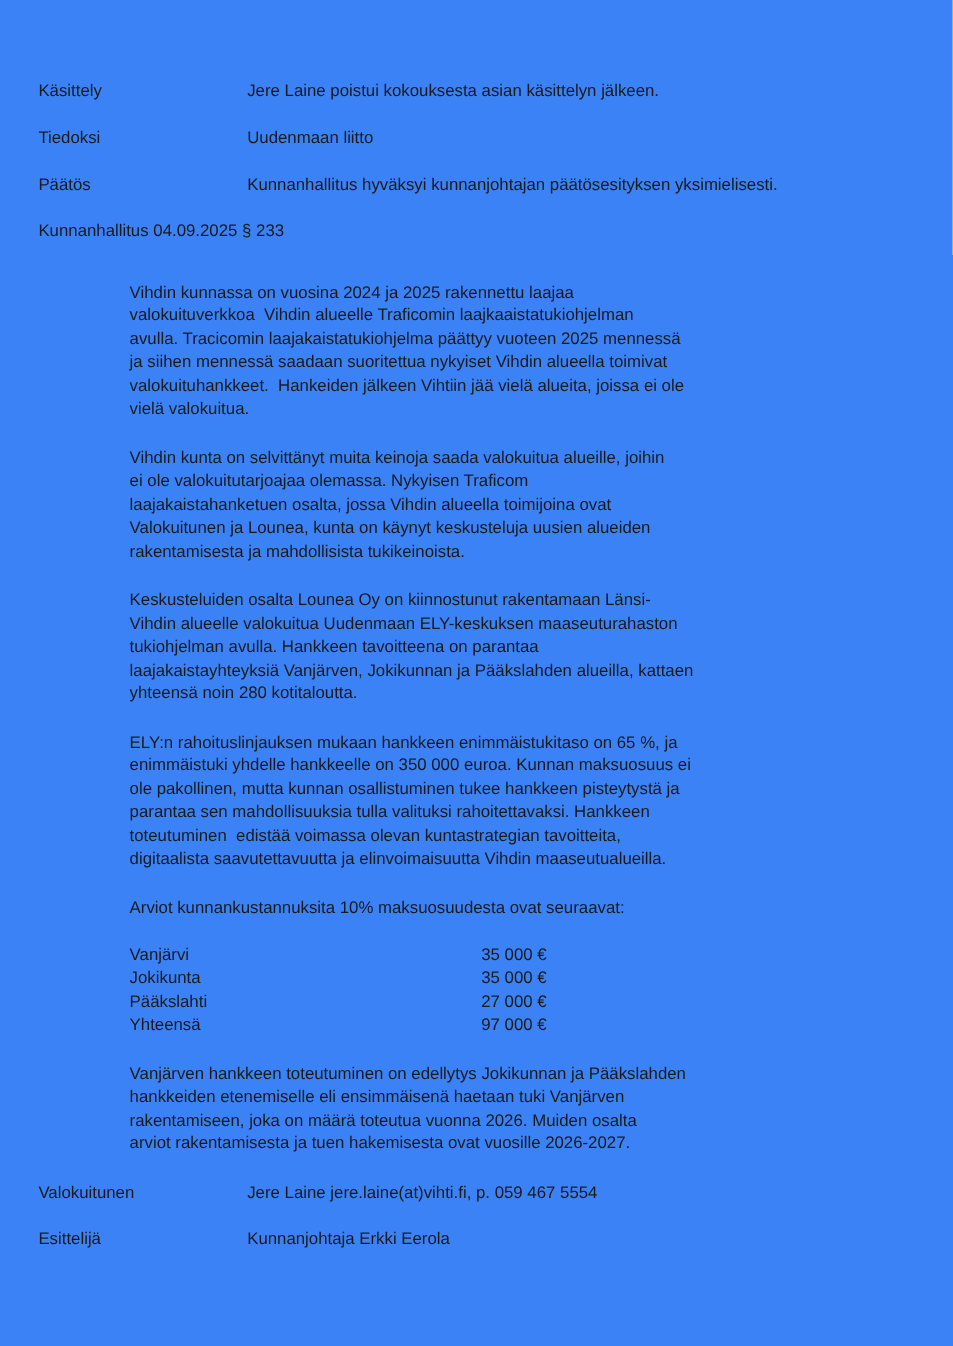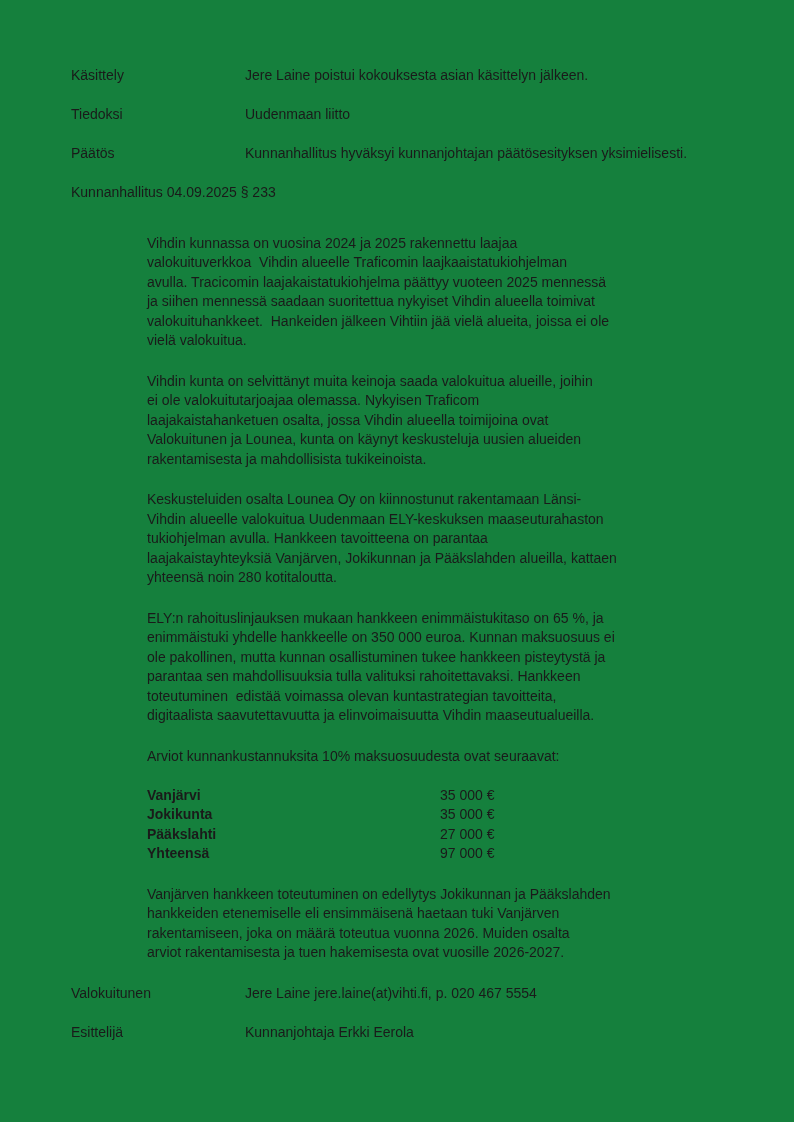--- a/index.html
+++ b/index.html
@@ -10,33 +10,33 @@
     position: relative;
     font-family: "Liberation Sans", sans-serif;
     font-size: 14px;
     line-height: 19.5px;
     color: #1a1a1a;
     overflow: hidden;
   }
   .page {
     position: absolute;
     inset: 0;
-    padding: 66px 54px 0 71px;
-    background: #15803d;
+    padding: 66px 54px 0 32px;
+    background: #3b82f6;
   }
   .meta-row { display: flex; margin-bottom: 19.5px; }
   .meta-label { width: 174px; flex-shrink: 0; white-space: pre; }
   .meta-value { white-space: pre; }
   .section-heading { white-space: pre; }
   .body-block { margin-left: 76px; margin-top: 31px; }
   .para { white-space: pre; margin-bottom: 21px; }
   .costs-intro { white-space: pre; margin-bottom: 19.5px; }
   .cost-table { margin-bottom: 21px; }
   .cost-row { display: flex; height: 19.5px; }
-  .cost-name { width: 293px; flex-shrink: 0; white-space: pre; font-weight: bold; }
+  .cost-name { width: 293px; flex-shrink: 0; white-space: pre; }
   .cost-amount { white-space: pre; }
 </style>
 </head>
 <body>
 
 <div class="page">
 
   <div class="meta-row">
     <div class="meta-label">Käsittely</div>
     <div class="meta-value">Jere Laine poistui kokouksesta asian käsittelyn jälkeen.</div>
@@ -100,21 +100,21 @@
     </div>
 
     <div class="para">Vanjärven hankkeen toteutuminen on edellytys Jokikunnan ja Pääkslahden
 hankkeiden etenemiselle eli ensimmäisenä haetaan tuki Vanjärven
 rakentamiseen, joka on määrä toteutua vuonna 2026. Muiden osalta
 arviot rakentamisesta ja tuen hakemisesta ovat vuosille 2026-2027.</div>
   </div>
 
   <div class="meta-row">
     <div class="meta-label">Valokuitunen</div>
-    <div class="meta-value">Jere Laine jere.laine(at)vihti.fi, p. 020 467 5554</div>
+    <div class="meta-value">Jere Laine jere.laine(at)vihti.fi, p. 059 467 5554</div>
   </div>
 
   <div class="meta-row">
     <div class="meta-label">Esittelijä</div>
     <div class="meta-value">Kunnanjohtaja Erkki Eerola</div>
   </div>
 
 </div>
 
 </body></html>

